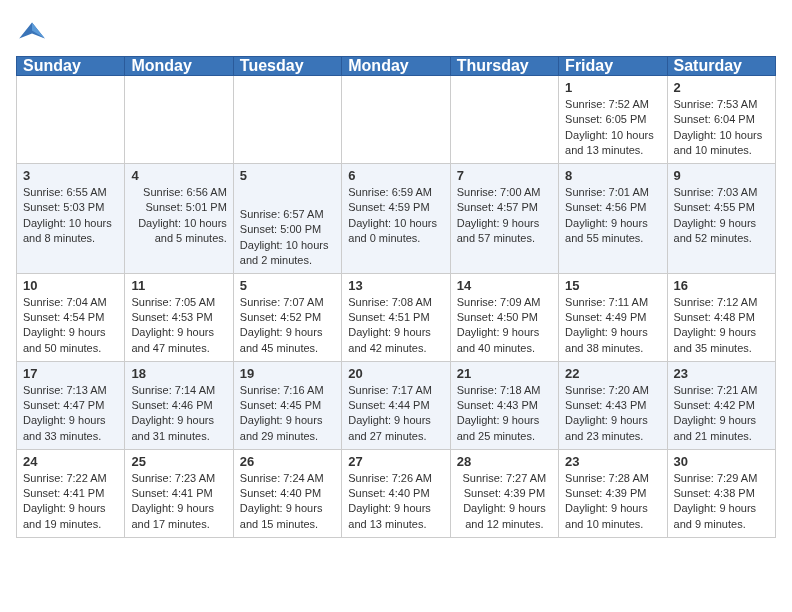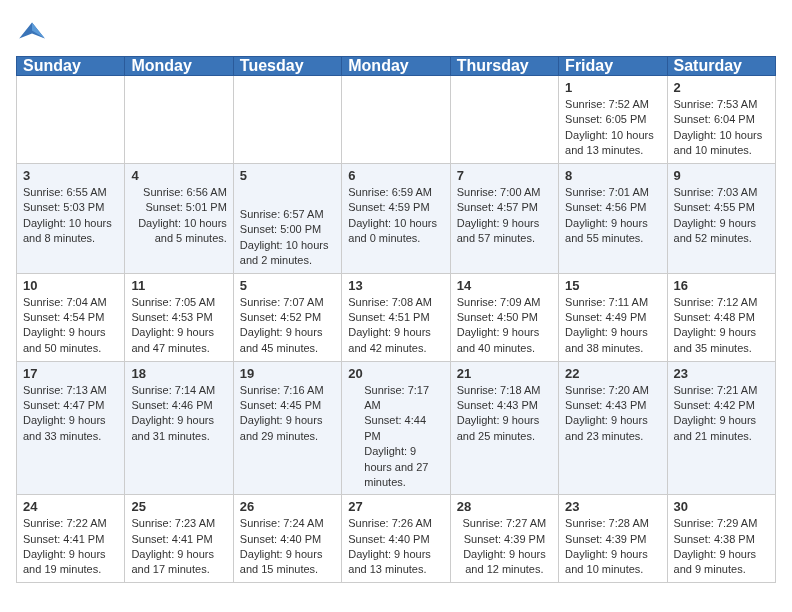--- a/index.html
+++ b/index.html
@@ -245,21 +245,21 @@
 Daylight: 9 hours and 31 minutes.</div>
         </td>
         <td>
           <span class="day-num">19</span>
           <div class="day-info" style="white-space: pre-line;">Sunrise: 7:16 AM
 Sunset: 4:45 PM
 Daylight: 9 hours and 29 minutes.</div>
         </td>
         <td>
           <span class="day-num">20</span>
-          <div class="day-info" style="white-space: pre-line; margin-left: 16px;">Sunrise: 7:17 AM
+          <div class="day-info" style="white-space: pre-line;">Sunrise: 7:17 AM
 Sunset: 4:44 PM
 Daylight: 9 hours and 27 minutes.</div>
         </td>
         <td>
           <span class="day-num">21</span>
           <div class="day-info" style="white-space: pre-line;">Sunrise: 7:18 AM
 Sunset: 4:43 PM
 Daylight: 9 hours and 25 minutes.</div>
         </td>
         <td>

